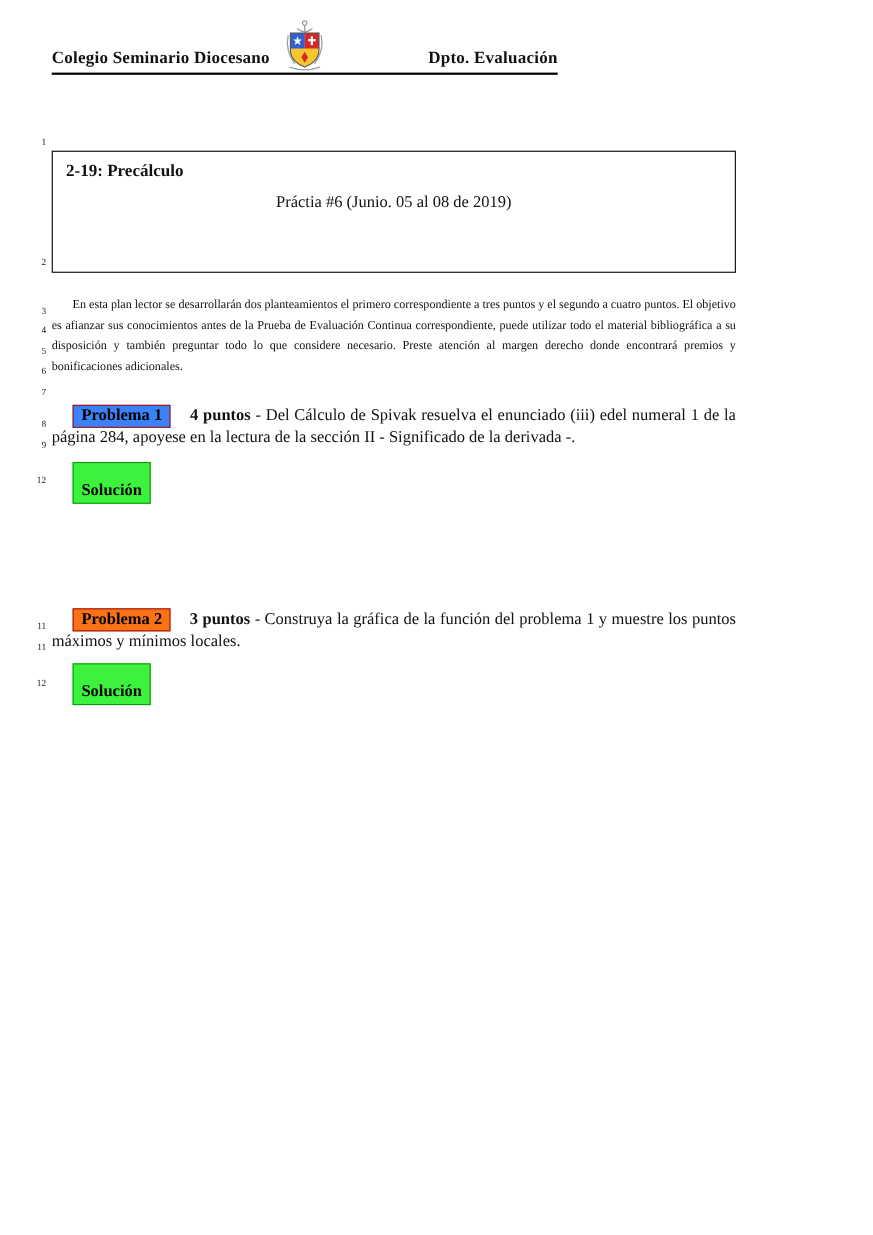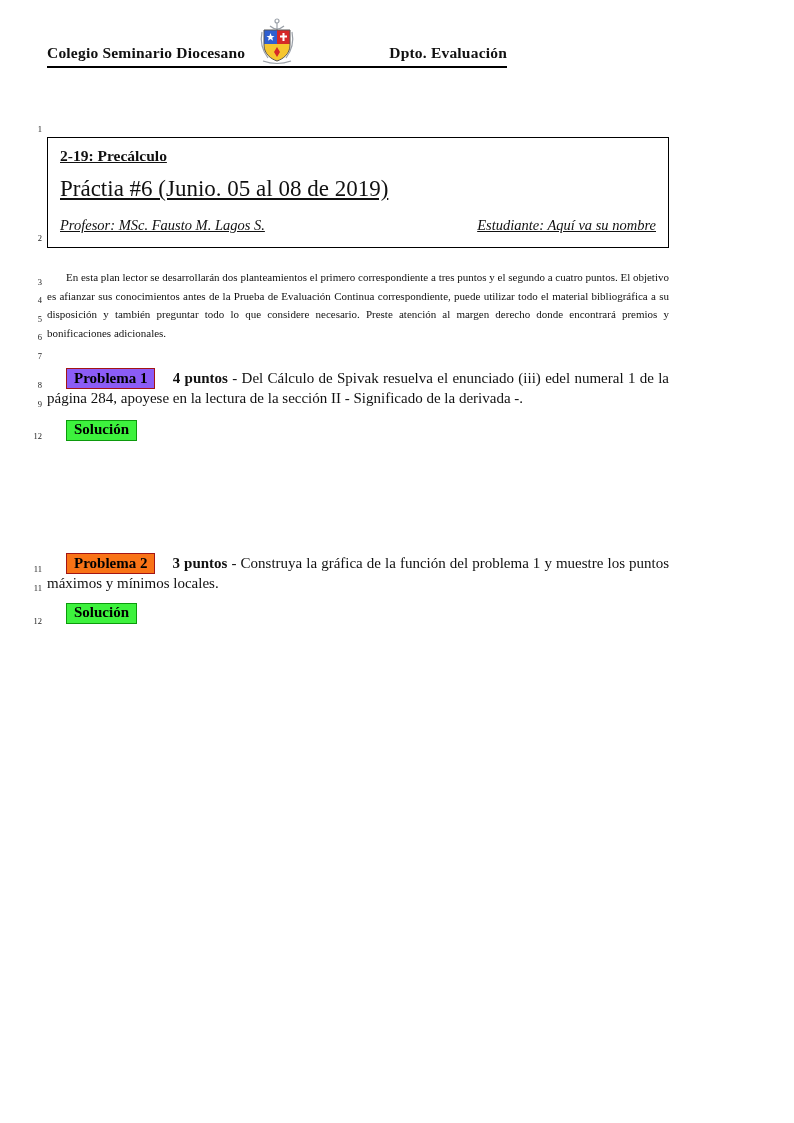--- a/index.html
+++ b/index.html
@@ -18,45 +18,45 @@
   .header-title { font-weight:bold; font-size:15.5px; padding-bottom:4px; letter-spacing:.2px; }
   .crest { position:absolute; left:50%; transform:translateX(-50%); bottom:1px; width:44px; height:48px; }
   
   .lineno {
     position:absolute; left:26px; width:16px; text-align:right;
     font-size:8.5px; color:#222;
   }
   
   .titlebox {
     position:absolute; left:47px; top:137px; width:622px; height:111px;
-    border:1.4px solid #000; padding:9px 12px 10px;text-decoration:underline;
+    border:1.4px solid #000; padding:9px 12px 10px;
   }
   .course { font-weight:bold; font-size:15.5px; }
-  .doc-title { text-align:left; font-size:23px; margin-top:11px; }
+  .doc-title { text-align:center; font-size:15px; margin-top:11px; }
   .box-footer { display:flex; justify-content:space-between; font-style:italic; font-size:14.5px; margin-top:15px; }
   
   .intro {
     position:absolute; left:47px; top:268px; width:622px;
     font-size:11px; line-height:18.6px; text-align:justify; text-indent:19px;
   }
   .problem {
     position:absolute; left:47px; width:622px;
     font-size:15px; line-height:19px; text-align:justify; text-indent:19px;
   }
   #problem1 { top:368px; }
   #problem2 { top:553px; }
   .badge {
     display:inline-block; text-indent:0; font-weight:bold; font-size:15px;
     padding:0 7px 1px; margin-right:13px; line-height:18px;
     border:1px solid; color:#000;
   }
   .points { font-weight:bold; }
   .solution {
     position:absolute; left:66px; display:inline-block;
-    font-weight:bold; font-size:15px; padding:0 7px 2px;
+    font-weight:bold; font-size:15px; padding:17px 7px 2px;
     border:1px solid; color:#000;
   }
   #solution1 { top:420px; }
   #solution2 { top:603px; }
   .pageno { position:absolute; left:258px; top:1019px; width:30px; text-align:center; font-size:14px; }
 </style>
 </head>
 <body>
 
 <div class="page">
@@ -96,30 +96,26 @@
   <span class="lineno" style="top:380px">8</span>
   <span class="lineno" style="top:399px">9</span>
   <span class="lineno" style="top:431px">12</span>
   <span class="lineno" style="top:564px">11</span>
   <span class="lineno" style="top:583px">11</span>
   <span class="lineno" style="top:616px">12</span>
 
   <div class="titlebox">
     <div class="course">2-19: Precálculo</div>
     <div class="doc-title">Práctia #6 (Junio. 05 al 08 de 2019)</div>
-    <div class="box-footer">
-      <span>Profesor: MSc. Fausto M. Lagos S.</span>
-      <span>Estudiante: Aquí va su nombre</span>
-    </div>
   </div>
 
   <p class="intro">En esta plan lector se desarrollarán dos planteamientos el primero correspondiente a tres puntos y el segundo a cuatro puntos. El objetivo es afianzar sus conocimientos antes de la Prueba de Evaluación Continua correspondiente, puede utilizar todo el material bibliográfica a su disposición y también preguntar todo lo que considere necesario. Preste atención al margen derecho donde encontrará premios y bonificaciones adicionales.</p>
 
   <p class="problem" id="problem1">
-    <span class="badge" style="background-color: #8b5cf6; border-color: rgb(163, 21, 21);">Problema 1</span>
+    <span class="badge" style="background-color: #3b82f6; border-color: rgb(163, 21, 21);">Problema 1</span>
     <span class="points">4 puntos</span>
     <span>- Del Cálculo de Spivak resuelva el enunciado (iii) edel numeral 1 de la página 284, apoyese en la lectura de la sección II - Significado de la derivada -.</span>
   </p>
   <span class="solution" id="solution1" style="background-color: rgb(61, 242, 61); border-color: rgb(12, 154, 12);">Solución</span>
 
   <p class="problem" id="problem2">
     <span class="badge" style="background-color: #f97316; border-color: rgb(163, 21, 21);">Problema 2</span>
     <span class="points">3 puntos</span>
     <span>- Construya la gráfica de la función del problema 1 y muestre los puntos máximos y mínimos locales.</span>
   </p>

